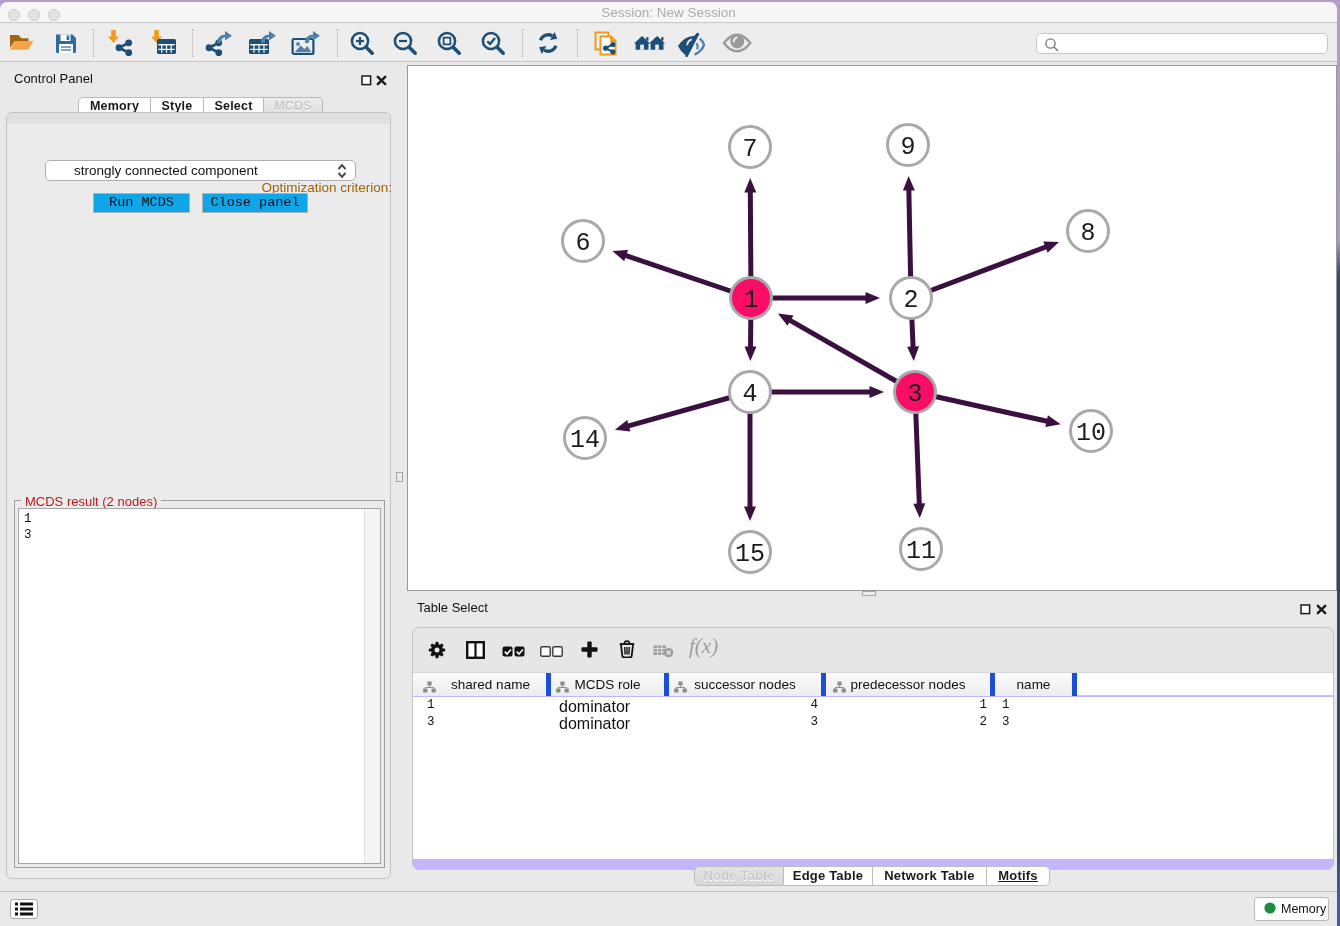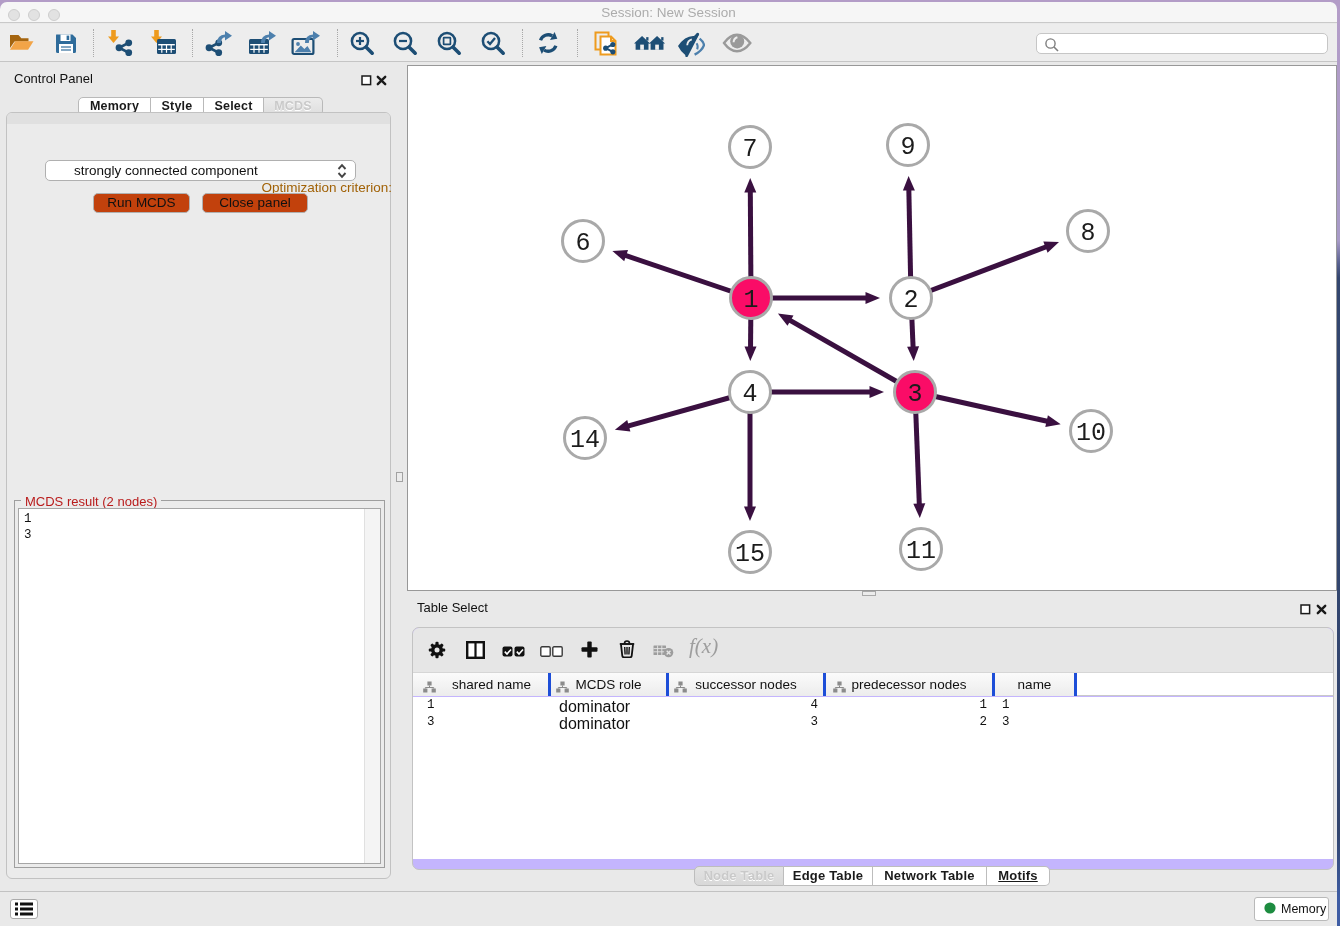--- a/index.html
+++ b/index.html
@@ -18,38 +18,38 @@
 #cp-title { left:14px; top:71px; font-size:13px; color:#111; }
 #tabs { left:78px; top:97px; height:19px; }
 .tab { position:absolute; top:0; height:19px; background:#fff; border:1px solid #b9b9b9; border-left:none; font-size:12.5px; font-weight:bold; letter-spacing:0.2px; color:#1a1a1a; text-align:center; line-height:17px; }
 .tab.first { border-left:1px solid #b9b9b9; border-radius:5px 0 0 5px; }
 .tab.last { border-radius:0 5px 5px 0; }
 .tab.sel { background:linear-gradient(#ececec,#dedede); color:#c9c9c9; text-shadow:0 1px 0 #fff; }
 #cpanel { left:6px; top:112px; width:385px; height:767px; background:#ebebeb; border:1px solid #c2c2c2; border-radius:6px; }
 #cpanel-band { left:7px; top:113px; width:383px; height:11px; background:#e0e0e0; border-radius:5px 5px 0 0; }
 #optlabel { left:7px; top:136px; width:385px; text-align:right; font-size:13.5px; color:#a16207;margin-top:44px; }
 #combo { left:45px; top:160px; width:311px; height:21px; background:#fff; border:1px solid #b0b0b0; border-radius:5px; font-size:13.5px; color:#111; line-height:19px; padding-left:28px; }
-.btn { position:absolute; top:193px; height:20px; background:#c2410c; border:1px solid #b0b0b0; border-radius:5px; font-size:13.5px; color:#111; text-align:center; line-height:18px; }
+.btn { position:absolute; top:193px; height:20px; background:#0ea5e9; border:1px solid #b0b0b0; border-radius:0; font-size:13.5px; color:#111; text-align:center; line-height:18px;font-family:Liberation Mono, monospace; }
 #group { left:14px; top:500px; width:371px; height:368px; border:1px solid #9e9e9e; }
 #grouplabel { left:21px; top:494px; background:#ebebeb; padding:0 4px; font-size:13px; color:#b91c1c; }
 #resultbox { left:18px; top:508px; width:363px; height:356px; background:#fff; border:1px solid #a6a6a6; font-family:"Liberation Mono", monospace; font-size:12.5px; color:#111; line-height:16px; padding:2px 0 0 5px; }
 #resultscroll { left:364px; top:509px; width:16px; height:354px; background:#f4f4f4; border-left:1px solid #e0e0e0; }
 #vhandle { left:396px; top:472px; width:7px; height:10px; background:#ececec; border:1px solid #a2a2a2; }
 #netwin { left:407px; top:65px; width:930px; height:526px; border:1px solid #989898; background:#fff; }
 #nettitle { left:0; top:0; width:100%; height:22px; background:linear-gradient(#fbfbfb,#d4d4d4); border-bottom:1px solid #9e9e9e; }
 #nettext { width:100%; text-align:center; font-size:12.5px; font-weight:bold; color:#1a1a1a; line-height:21px; }
 #hhandle { left:862px; top:591px; width:14px; height:5px; background:#ececec; border:1px solid #a9a9a9; }
 #tp-title { left:417px; top:600px; font-size:13px; color:#111; }
 #tcontainer { left:412px; top:627px; width:922px; height:243px; background:#c4b5fd; border:1px solid #c3c3c3; border-radius:7px; }
 #twhite { position:absolute; left:0; top:69px; width:920px; height:162px; background:#fff; }
 #ttoolbar { left:0; top:0; width:920px; height:44px; background:#e6e6e6; border-radius:6px 6px 0 0; }
 .tti { position:absolute; }
 #thead { left:0; top:44px; width:920px; height:24px; background:#fff; border-bottom:1px solid #c9c9c9; border-top:1px solid #d6d6d6; }
 #theadgrad { position:absolute; left:0; top:0; width:664px; height:23px; background:linear-gradient(#fbfbfb,#ececec); }
-.th { position:absolute; top:0; height:23px; font-size:13.5px; color:#111; text-align:center; line-height:23px; border-right:3px solid #1d4ed8; }
+.th { position:absolute; top:0; height:23px; font-size:13.5px; color:#111; text-align:center; line-height:23px; border-right:5px solid #1d4ed8; }
 .thicon { position:absolute; top:6px; }
 .cell { position:absolute; font-size:16px; color:#111; }
 .mono { font-family:"Liberation Mono", monospace; font-size:12.5px; }
 #btabs { left:694px; top:866px; height:20px; z-index:3; }
 .btab { position:absolute; top:0; height:20px; background:#fff; border:1px solid #bdbdbd; border-left:none; font-size:13px; font-weight:bold; letter-spacing:0.2px; color:#1a1a1a; text-align:center; line-height:18px; }
 .btab.first { border-left:1px solid #bdbdbd; border-radius:5px 0 0 5px; }
 .btab.last { border-radius:0 5px 5px 0;text-decoration:underline; }
 .btab.sel { background:linear-gradient(#e3e3e3,#d8d8d8); color:#c9c9c9; text-shadow:0 1px 0 #fff; }
 #statusbar { left:0; top:891px; width:1337px; height:35px; background:#e9e9e9; border-top:1px solid #c2c2c2; }
 #listbtn { left:10px; top:899px; width:28px; height:20px; background:#fff; border:1px solid #ababab; border-radius:3px; }

